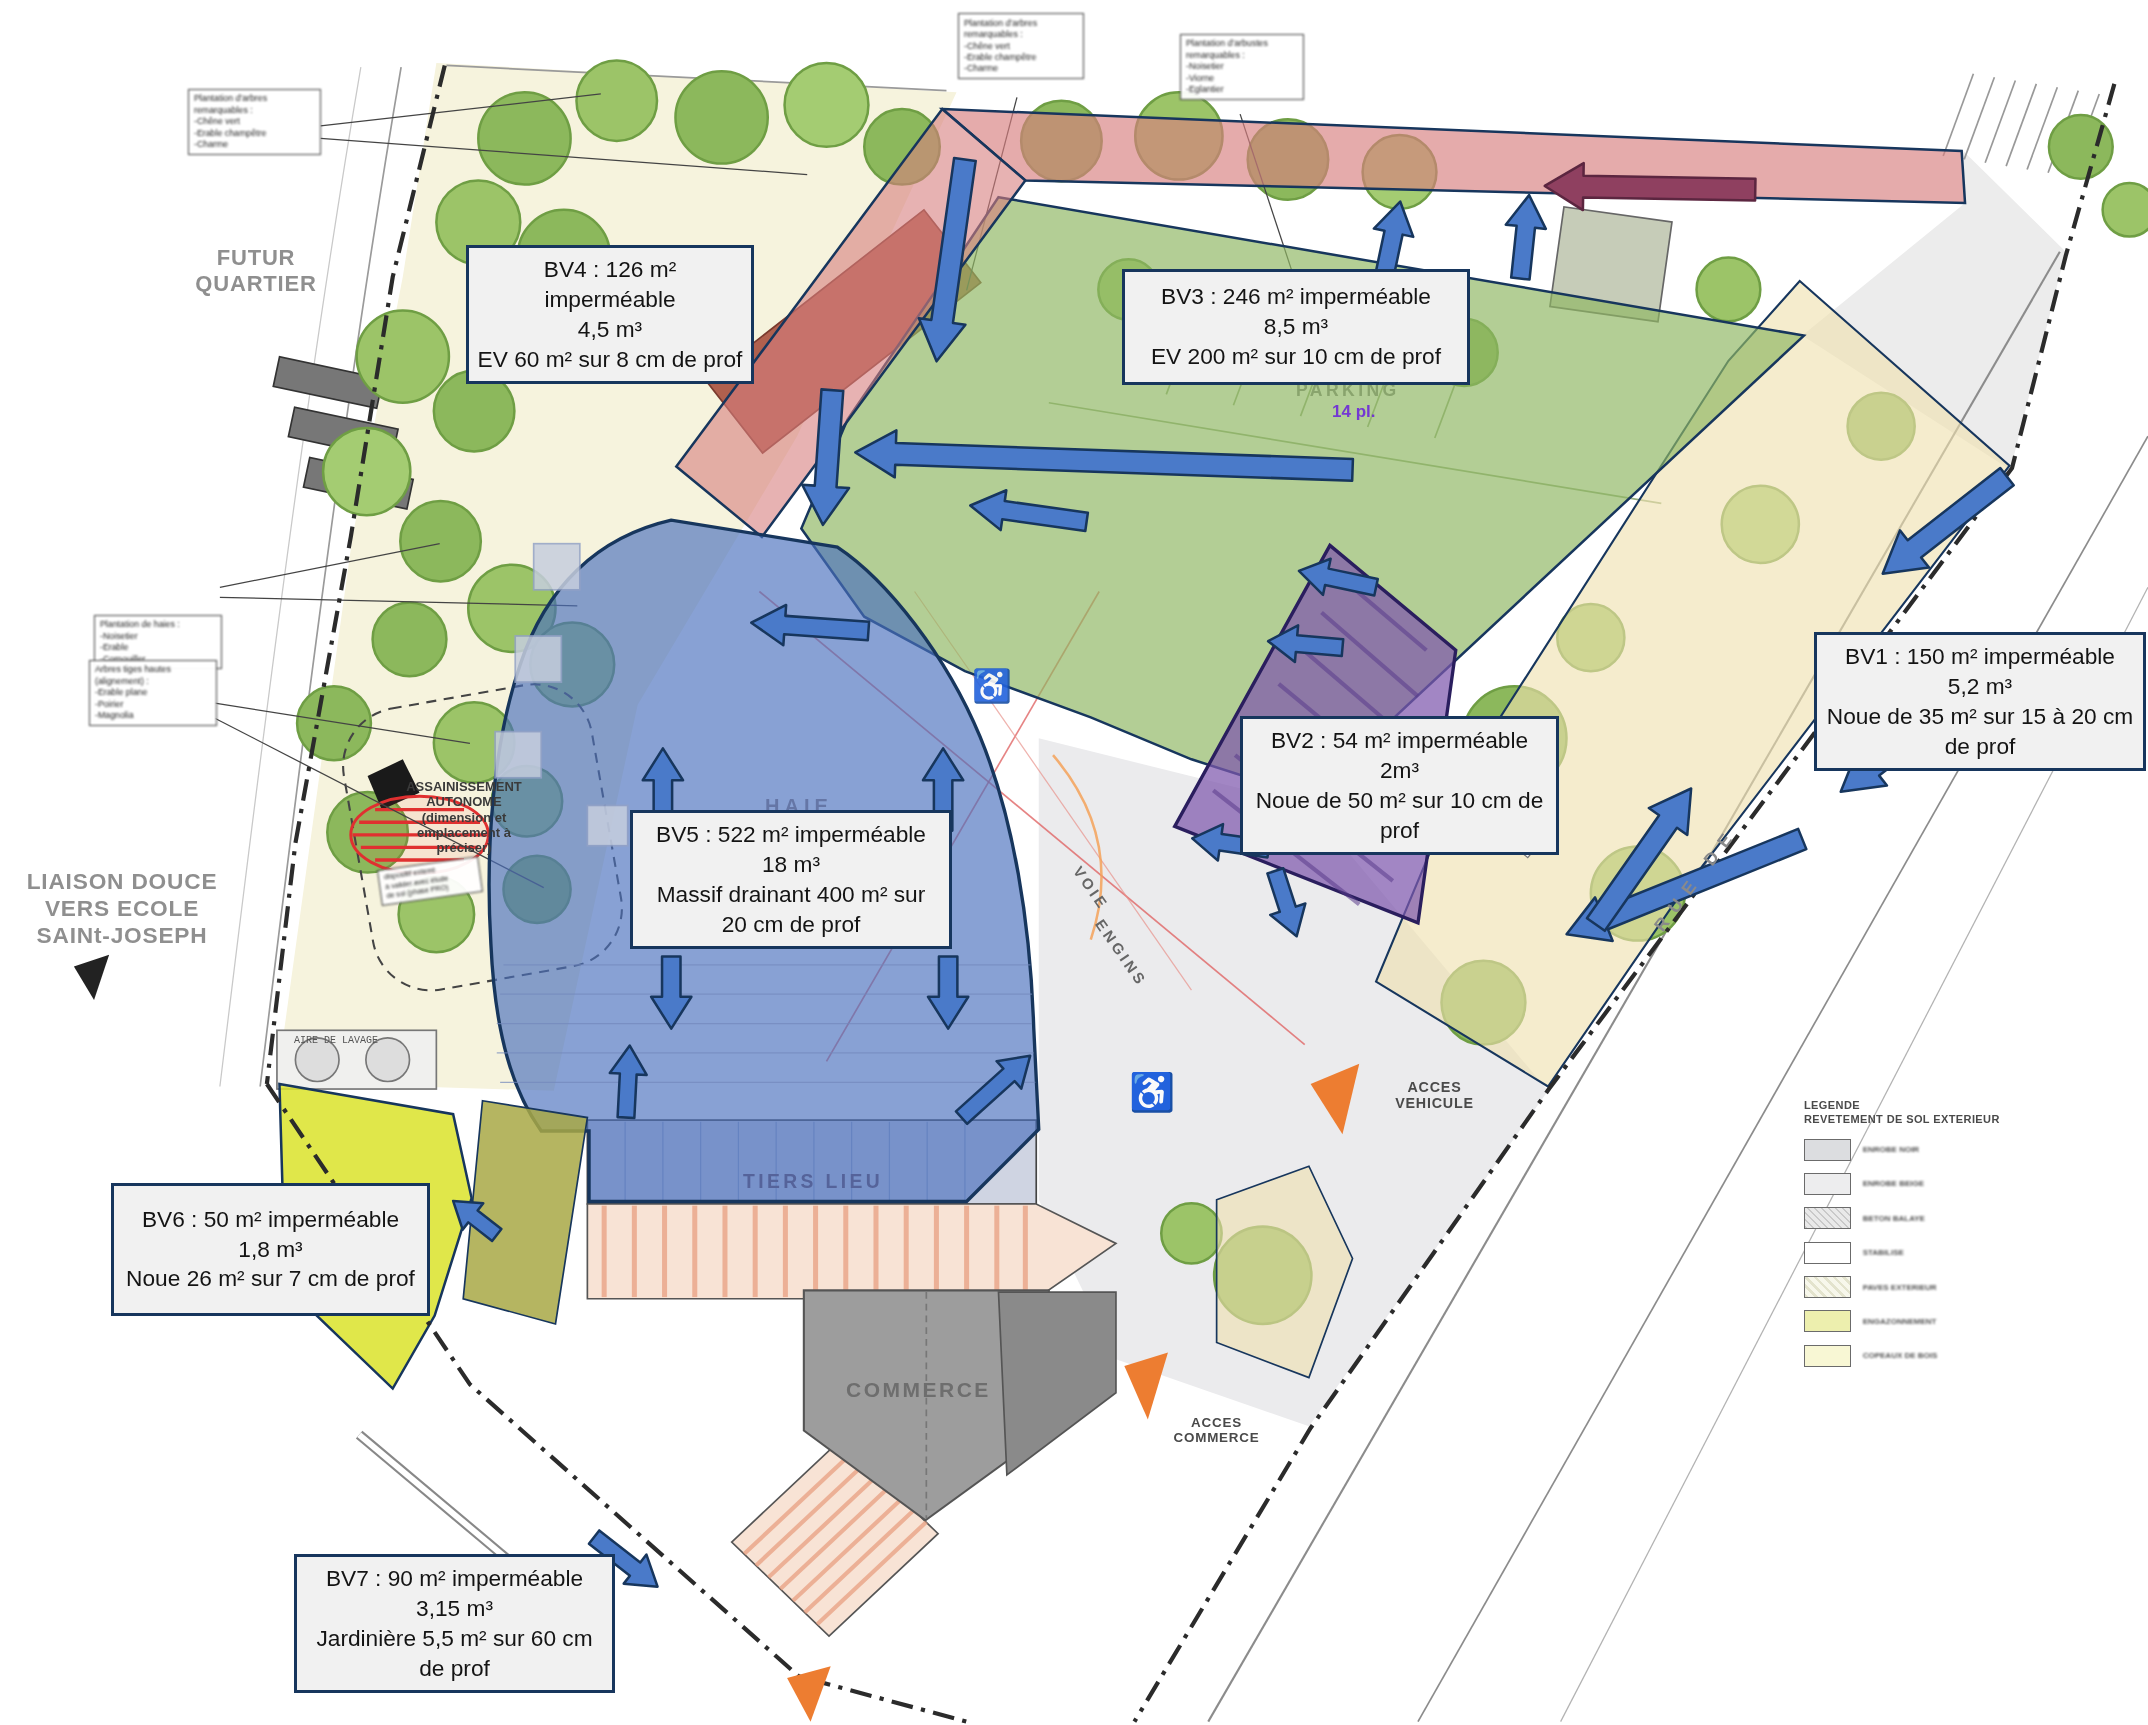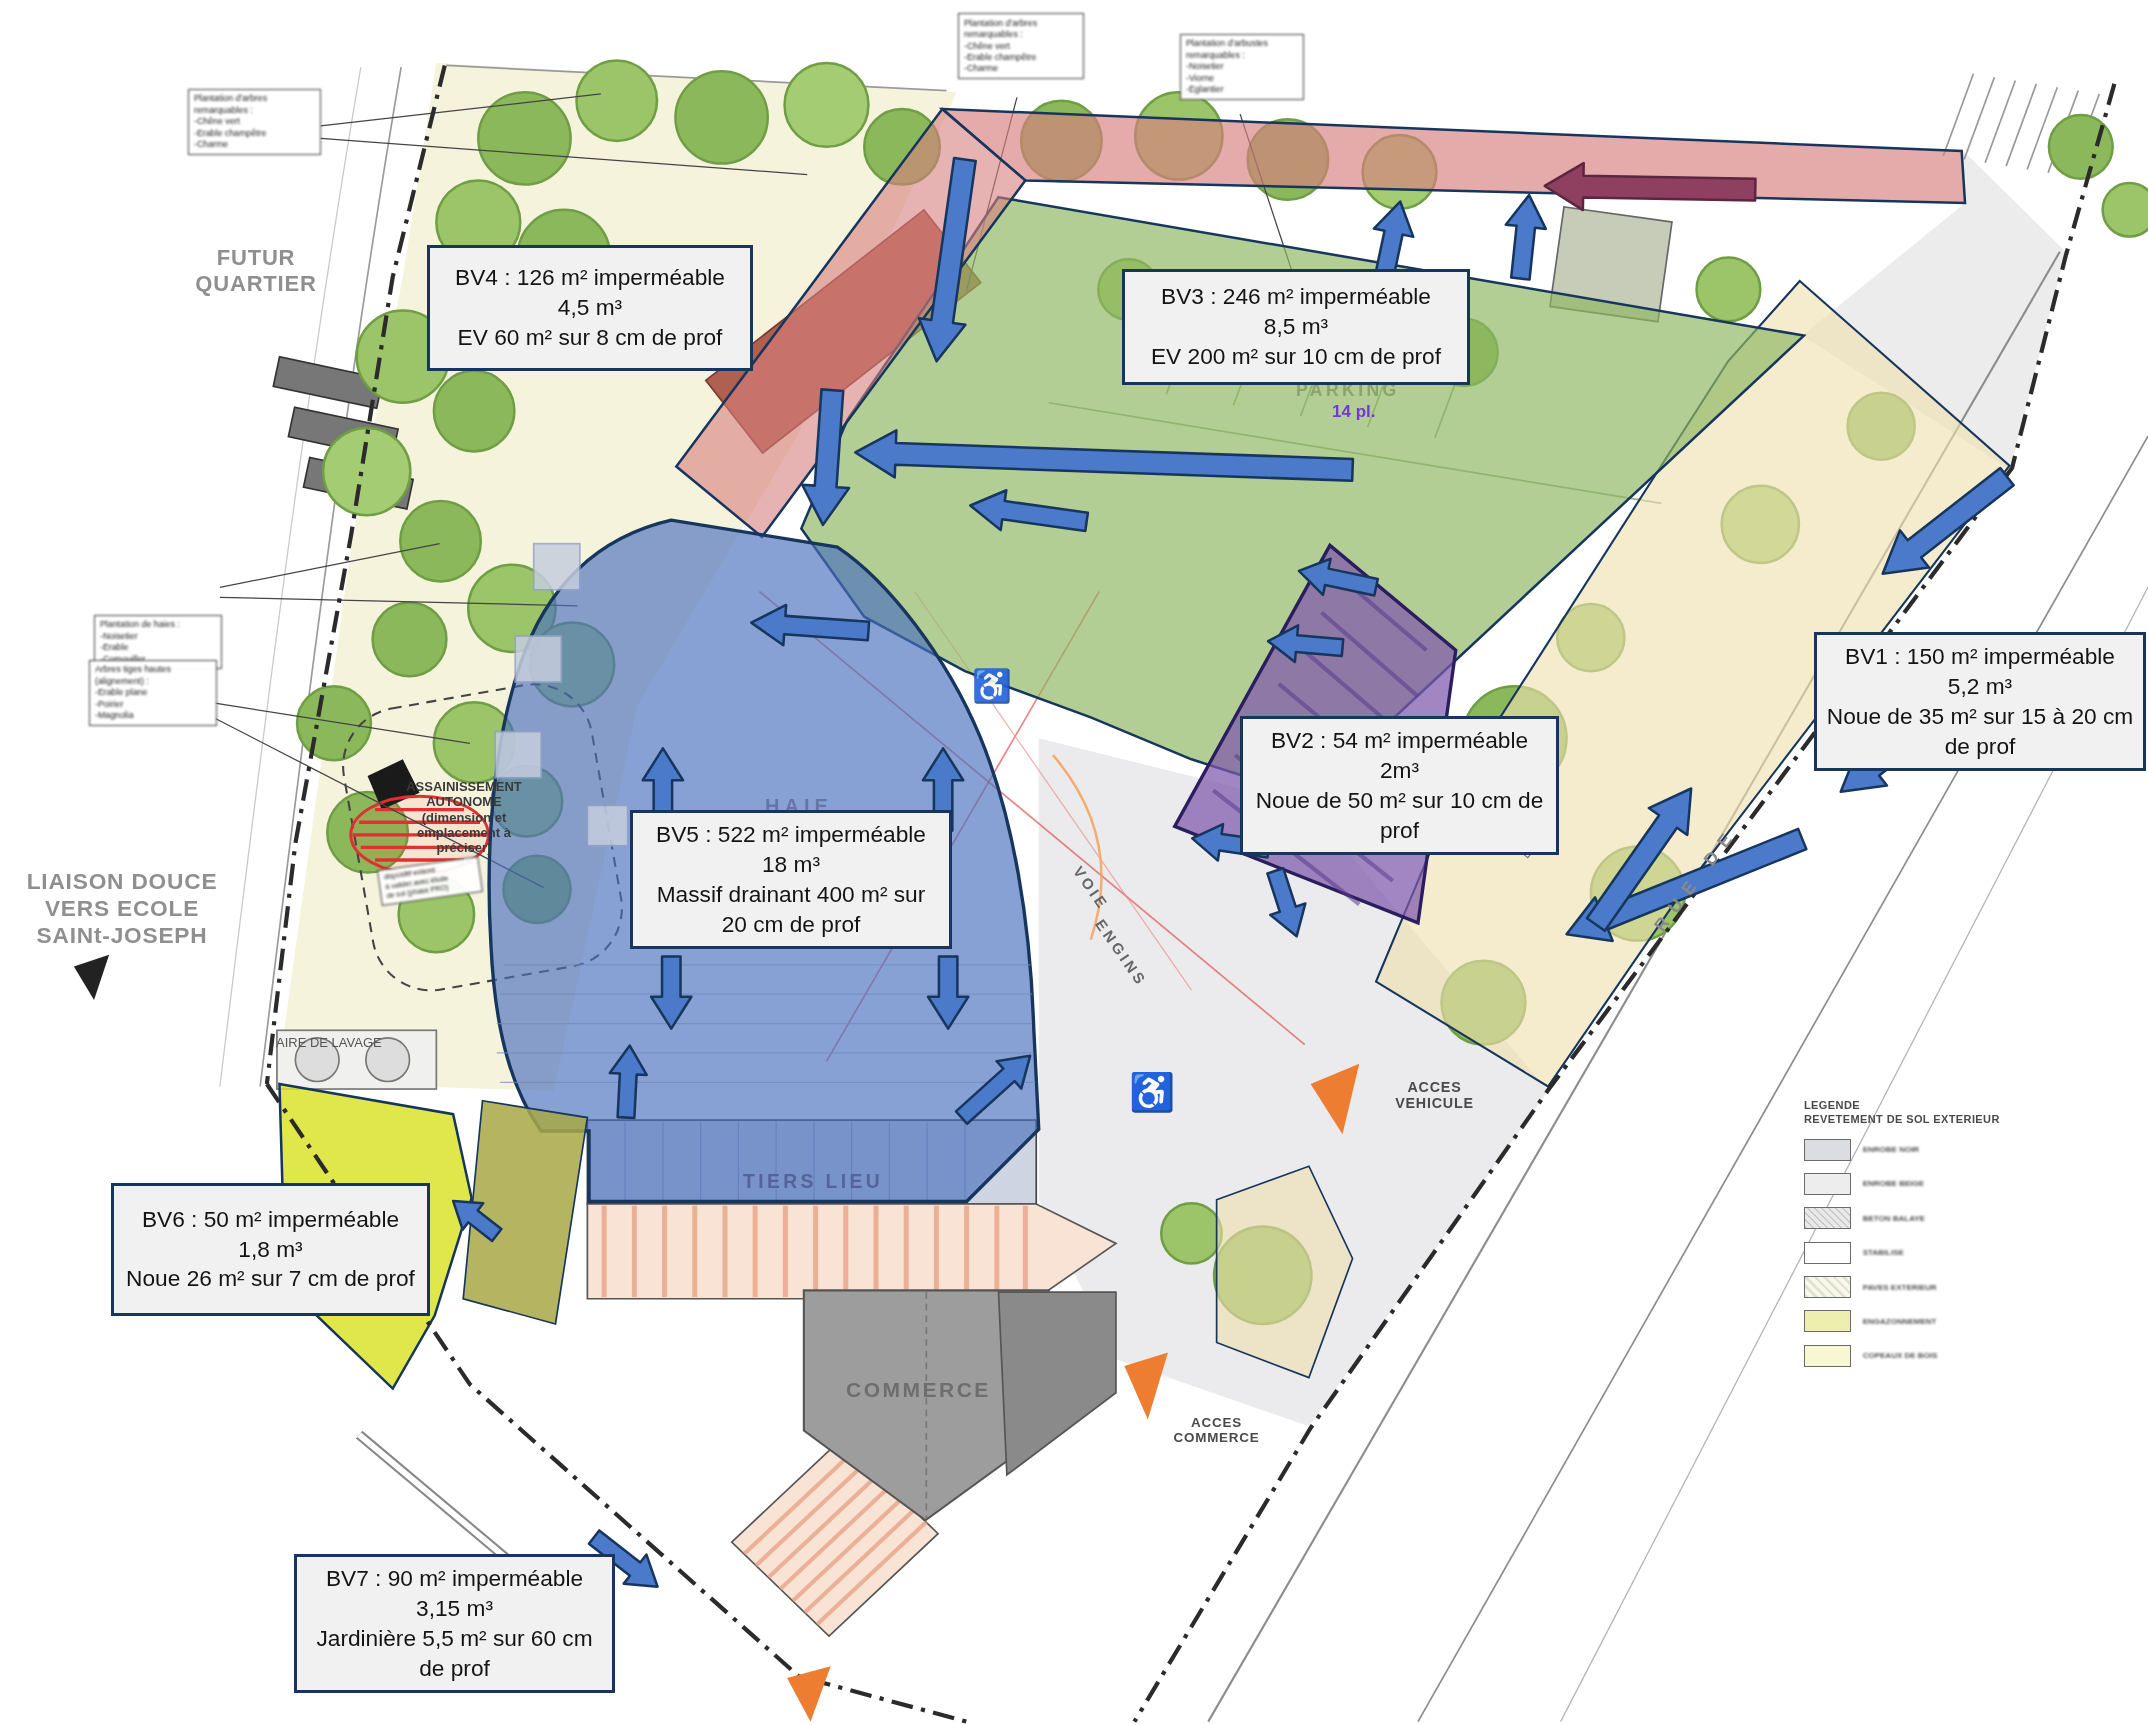--- a/index.html
+++ b/index.html
@@ -329,21 +329,21 @@
 COMMERCE</div>
 
 <div class="lbl rot" style="left:1084px;top:863px;font-size:15px;color:#666;font-weight:bold;
      letter-spacing:3.4px;transform:rotate(55deg);">VOIE</div>
 <div class="lbl rot" style="left:1106px;top:916px;font-size:15px;color:#666;font-weight:bold;
      letter-spacing:3.4px;transform:rotate(55deg);">ENGINS</div>
 
 <div class="lbl rot" style="left:1650px;top:923px;font-size:17.6px;color:#8a8a8a;font-weight:bold;
      letter-spacing:10px;transform:rotate(-53deg);">RUE  DE</div>
 
-<div class="lbl" style="left:276px;top:1035px;font-size:13px;color:#555;filter:blur(0.7px);">AIRE DE LAVAGE</div>
+<div class="lbl" style="left:294px;top:1035px;font-size:10px;color:#555;filter:blur(0.7px);font-family:Liberation Mono, monospace;">AIRE DE LAVAGE</div>
 
 <div class="wc" style="left:972px;top:670px;font-size:32px;color:rgba(255,255,255,.9);">♿</div>
 <div class="wc" style="left:1129px;top:1074px;font-size:37px;color:#6d6d6d;">♿</div>
 
 <div class="callout" style="left:188px;top:89px;width:133px;">Plantation d'arbres
 remarquables :
 -Chêne vert
 -Erable champêtre
 -Charme</div>
 <div class="callout" style="left:958px;top:13.4px;width:126px;">Plantation d'arbres
@@ -362,21 +362,21 @@
 -Cornouiller</div>
 <div class="callout" style="left:89px;top:660px;width:128px;">Arbres tiges hautes
 (alignement) :
 -Erable plane
 -Poirier
 -Magnolia</div>
 <div class="callout" style="left:379px;top:863px;width:102px;font-size:7.1px;transform:rotate(-8deg);">dispositif enterré
 à valider avec étude
 de sol (phase PRO)</div>
 
-<div class="bv-box" style="left:427px;top:245px;width:326px;min-height:126px;">
+<div class="bv-box" style="left:466px;top:245px;width:288px;min-height:126px;">
   <div>BV4 : 126 m² imperméable</div>
   <div>4,5 m³</div>
   <div>EV 60 m² sur 8 cm de prof</div>
 </div>
 
 <div class="bv-box" style="left:1122px;top:269px;width:348px;min-height:116px;">
   <div>BV3 : 246 m² imperméable</div>
   <div>8,5 m³</div>
   <div>EV 200 m² sur 10 cm de prof</div>
 </div>

